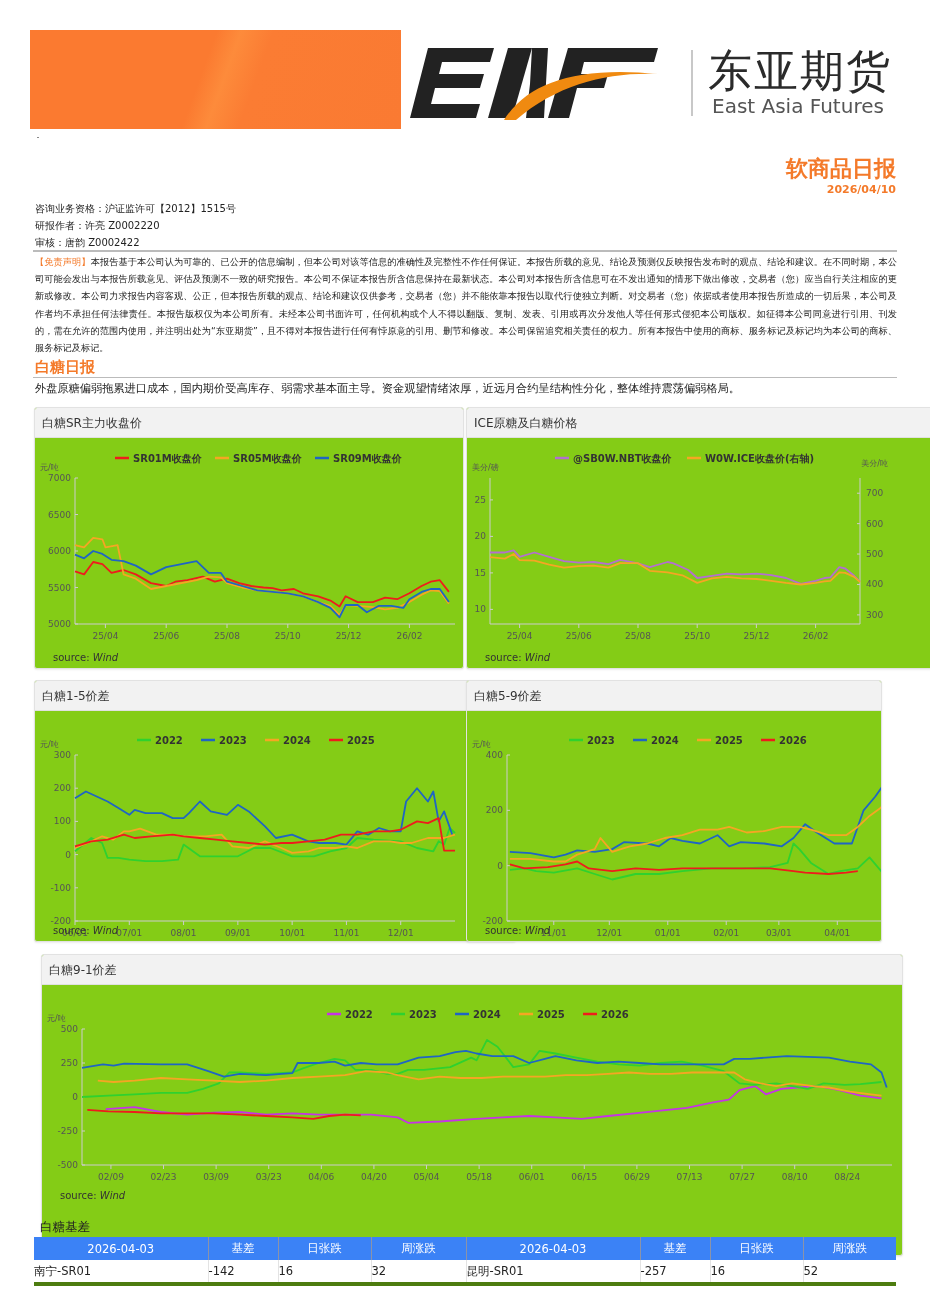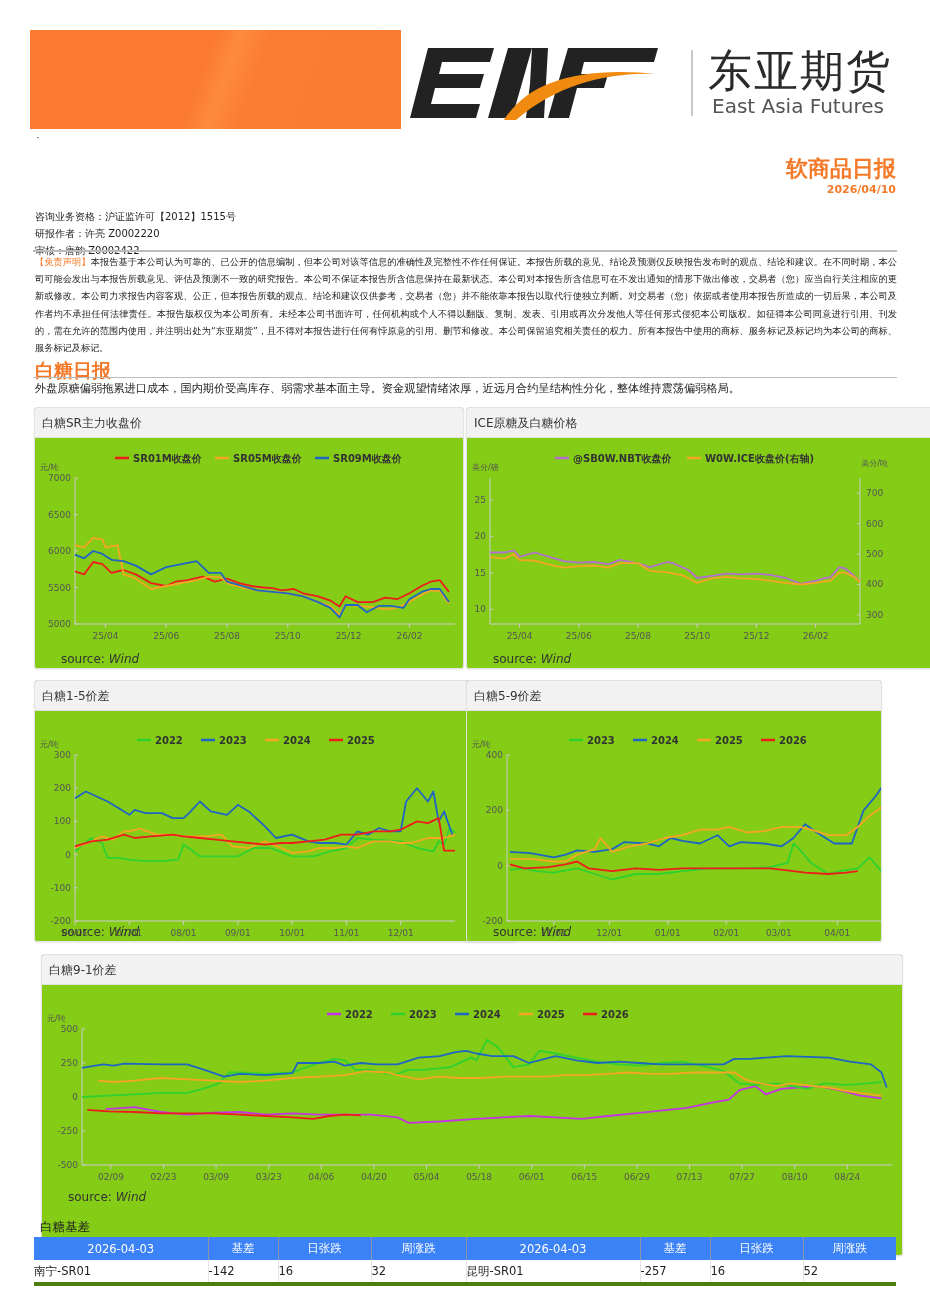--- a/index.html
+++ b/index.html
@@ -6,31 +6,31 @@
   body { width: 930px; height: 1303px; background: #fff; font-family: "DejaVu Sans", "Liberation Sans", sans-serif; color: #222; position: relative; overflow: hidden; }
   .banner { position: absolute; left: 30px; top: 30px; width: 371px; height: 99px; background: linear-gradient(110deg, #fb7a30 0%, #fb7a30 46%, #fd8b3b 52%, #fb7c33 60%, #fa7a32 100%); }
   .dot { position: absolute; left: 37px; top: 137px; width: 2px; height: 1px; background: #888; }
   .logo { position: absolute; left: 408px; top: 44px; width: 490px; height: 80px; }
   .logo-eaf { position: absolute; left: 0; top: 0; width: 250px; height: 80px; }
   .logo-sep { position: absolute; left: 283px; top: 6px; width: 2px; height: 66px; background: #c8c8c8; }
   .logo-cn { position: absolute; left: 300px; top: 2px; font-size: 44px; letter-spacing: 2px; color: #2a2a2a; font-weight: normal; line-height: 50px; }
   .logo-en { position: absolute; left: 304px; top: 50px; font-size: 20px; color: #555; font-family: "DejaVu Sans", sans-serif; line-height: 24px; }
   .report-title { position: absolute; right: 34px; top: 154px; font-size: 22px; font-weight: bold; color: #f47a2a; }
   .report-date { position: absolute; right: 34px; top: 183px; font-size: 11px; font-weight: bold; color: #f47a2a; }
-  .meta { position: absolute; left: 35px; font-size: 10px; color: #222; margin-top: 8px; }
+  .meta { position: absolute; left: 35px; font-size: 10px; color: #222; }
   .meta-line { position: absolute; left: 33px; top: 250px; width: 864px; height: 2px; background: #bbb; }
   .disclaimer { position: absolute; left: 35px; top: 253px; width: 862px; font-size: 9.2px; line-height: 17.2px; color: #222; text-align: justify; }
   .disclaimer .tag { color: #f47a2a; }
-  .section-title { position: absolute; left: 35px; top: 358px; font-size: 19px; font-weight: bold; color: #f47a2a; }
+  .section-title { position: absolute; left: 35px; top: 358px; font-size: 15px; font-weight: bold; color: #f47a2a; }
   .section-line { position: absolute; left: 33px; top: 377px; width: 864px; height: 1px; background: #bbb; }
   .summary { position: absolute; left: 35px; top: 381px; font-size: 11.2px; color: #222; }
   .card { position: absolute; background: #84cc16; border: 1px solid #e2e2e2; border-radius: 3px; box-shadow: 0 1px 2px rgba(0,0,0,0.08); overflow: hidden; }
   .card-head { height: 30px; background: #f2f2f2; border-bottom: 1px solid #e0e0e0; font-size: 12px; line-height: 30px; padding-left: 7px; color: #333; }
   .card svg { position: absolute; left: 0; top: 30px; }
-  .src { position: absolute; left: 18px; font-size: 12px; color: #333; margin-left: 8px; }
+  .src { position: absolute; left: 18px; font-size: 10px; color: #333; }
   .src i { font-style: italic; }
   .basis-title { position: absolute; left: 40px; top: 1219px; font-size: 12.5px; color: #222; }
   table.basis { position: absolute; left: 34px; top: 1237px; width: 862px; border-collapse: collapse; font-size: 11.5px; }
   table.basis th { background: #3b82f6; color: #fff; font-weight: normal; height: 23px; border-right: 1px solid #8a93aa; }
   table.basis td { height: 24px; border-right: 1px solid #e3e3e3; border-bottom: 4px solid #4d7c0f; color: #222; }
   table.basis th:last-child, table.basis td:last-child { border-right: none; }
   .legend-text { font-family: "DejaVu Sans", sans-serif; font-size: 10px; font-weight: bold; fill: #333; }
   .tick { font-family: "DejaVu Sans", sans-serif; font-size: 9px; fill: #555; }
   .unit { font-family: "DejaVu Sans", sans-serif; font-size: 8px; fill: #555; }
 </style>

